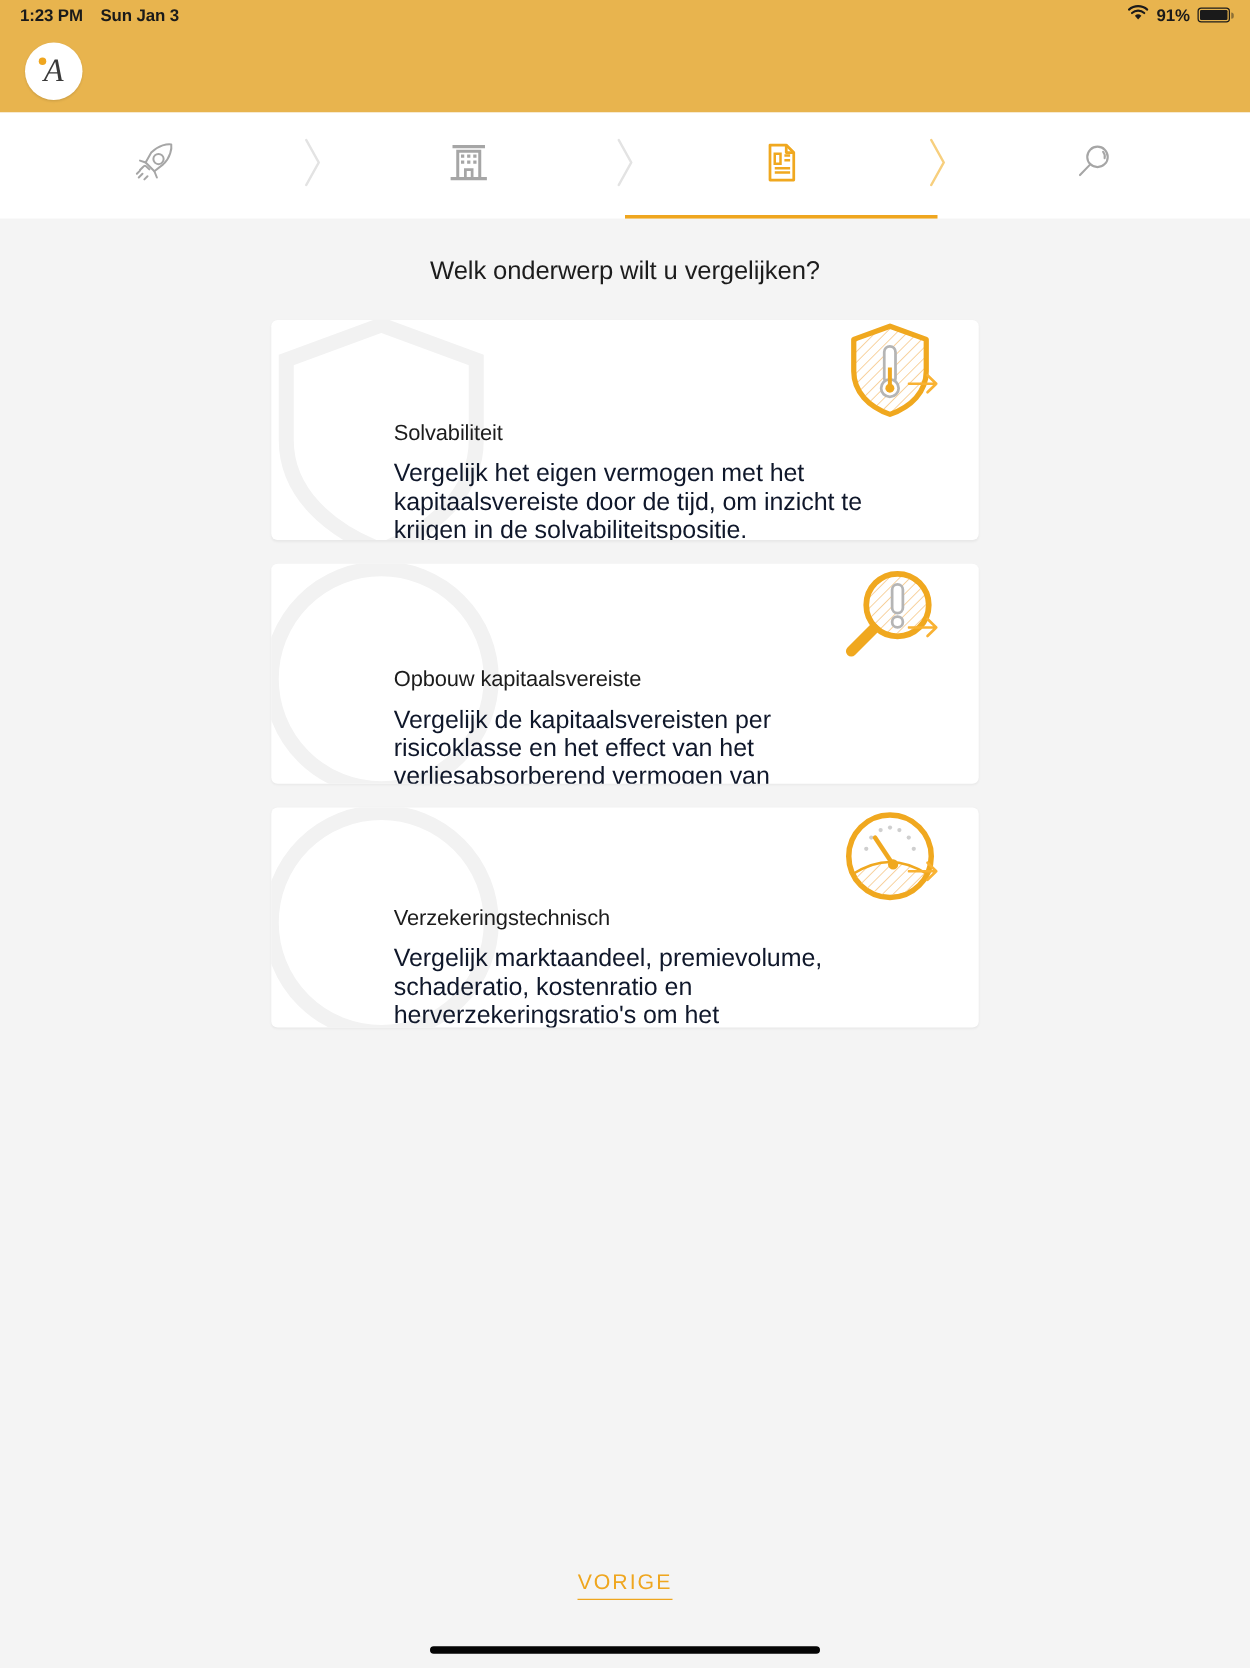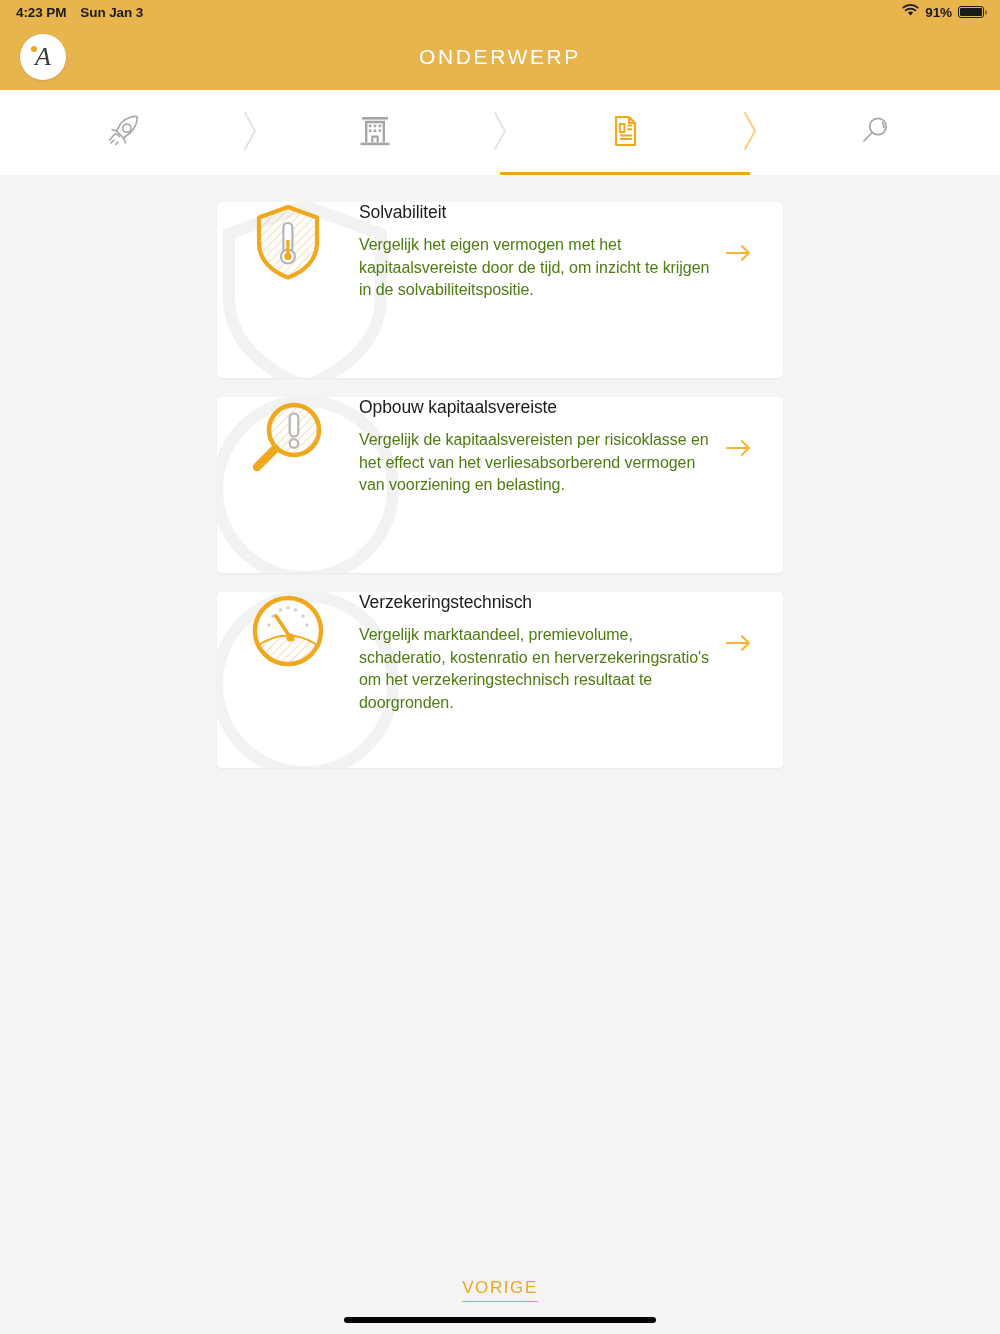--- a/index.html
+++ b/index.html
@@ -133,22 +133,23 @@
   }
   .card{
     position:relative;
     height:176px;
     background:#ffffff;
     border-radius:5px;
     margin-bottom:19px;
     overflow:hidden;
     box-shadow:0 1px 2px rgba(0,0,0,.05);
     display:flex;
-    align-items:flex-start;
+    align-items:flex-end;
     cursor:pointer;
+    flex-direction:column;
   }
   .card .watermark{
     position:absolute;
     left:-12px; top:-8px;
     width:200px; height:200px;
     opacity:1;
     pointer-events:none;
   }
   .card .ico{
     width:142px;
@@ -165,37 +166,37 @@
     flex:1;
     padding-right:68px;
   }
   .card .ctitle{
     font-size:17.5px;
     color:#1c1c1c;
     margin-bottom:11px;
     letter-spacing:-0.1px;
   }
   .card .cdesc{
-    font-size:16px;
-    color:#4d7c0f;
+    font-size:20px;
+    color:#0f172a;
     line-height:22.5px;
     letter-spacing:-0.05px;
     max-width:400px;
   }
   .card .arrow{
     position:absolute;
     right:31px; top:42px;
     z-index:3;
   }
 
   
   .footer{
     position:absolute;
     left:0; right:0;
-    bottom:32px;
+    bottom:54px;
     text-align:center;
   }
   .prev-btn{
     display:inline-block;
     font-size:17px;
     letter-spacing:1.6px;
     color:#efa61f;
     border-bottom:1.6px solid #efa61f;
     padding-bottom:3px;
     cursor:pointer;
@@ -209,21 +210,21 @@
     width:312px; height:6px;
     border-radius:3px;
     background:#050505;
   }
 </style>
 </head>
 <body>
 
 <div class="statusbar">
   <div class="sb-left">
-    <span>4:23 PM</span>
+    <span>1:23 PM</span>
     <span>Sun Jan 3</span>
   </div>
   <div class="sb-right">
     <span class="wifi-ico">
       <svg width="17" height="13" viewBox="0 0 17 13">
         <path d="M8.5 11.6 L5.9 8.6 a4 4 0 0 1 5.2 0 Z" fill="#1a1a1a"></path>
         <path d="M3.6 6.4 a7.4 7.4 0 0 1 9.8 0" stroke="#1a1a1a" stroke-width="1.7" fill="none" stroke-linecap="round"></path>
         <path d="M1.2 3.7 a11 11 0 0 1 14.6 0" stroke="#1a1a1a" stroke-width="1.7" fill="none" stroke-linecap="round"></path>
       </svg>
     </span>
@@ -234,21 +235,20 @@
   </div>
 </div>
 
 <div class="appbar">
   <div class="logo">
     <span class="letter">
       <span class="dot"></span>
       <span>A</span>
     </span>
   </div>
-  <div class="title">ONDERWERP</div>
 </div>
 
 <div class="breadnav">
 
   <div class="bn-step">
     <span>
       <svg width="40" height="40" viewBox="0 0 40 40">
         <g fill="none" stroke="#a6a6a6" stroke-width="1.6" stroke-linecap="round" stroke-linejoin="round">
           <path d="M14.5 25.5 C11 22 11 22 9 24 L7 26 M16 12 C22 6 29 5 32 5.5 C32.5 8.5 31.5 16 25.5 21.5 L18.5 27 L11.5 20 Z"></path>
           <circle cx="21.8" cy="17.2" r="4.1"></circle>
@@ -330,20 +330,21 @@
         </g>
       </svg>
     </span>
 
   </div>
 
 </div>
 
 <div class="content">
 
+  <div class="question">Welk onderwerp wilt u vergelijken?</div>
 
   <div class="cards">
 
     <div class="card">
       <span class="watermark">
         <svg width="200" height="200" viewBox="0 0 200 200">
           <path d="M100 12 L176 40 V104 C176 146 142 176 100 192 C58 176 24 146 24 104 V40 Z" fill="none" stroke="#f2f2f2" stroke-width="12"></path>
         </svg>
       </span>
       <div class="ico">

